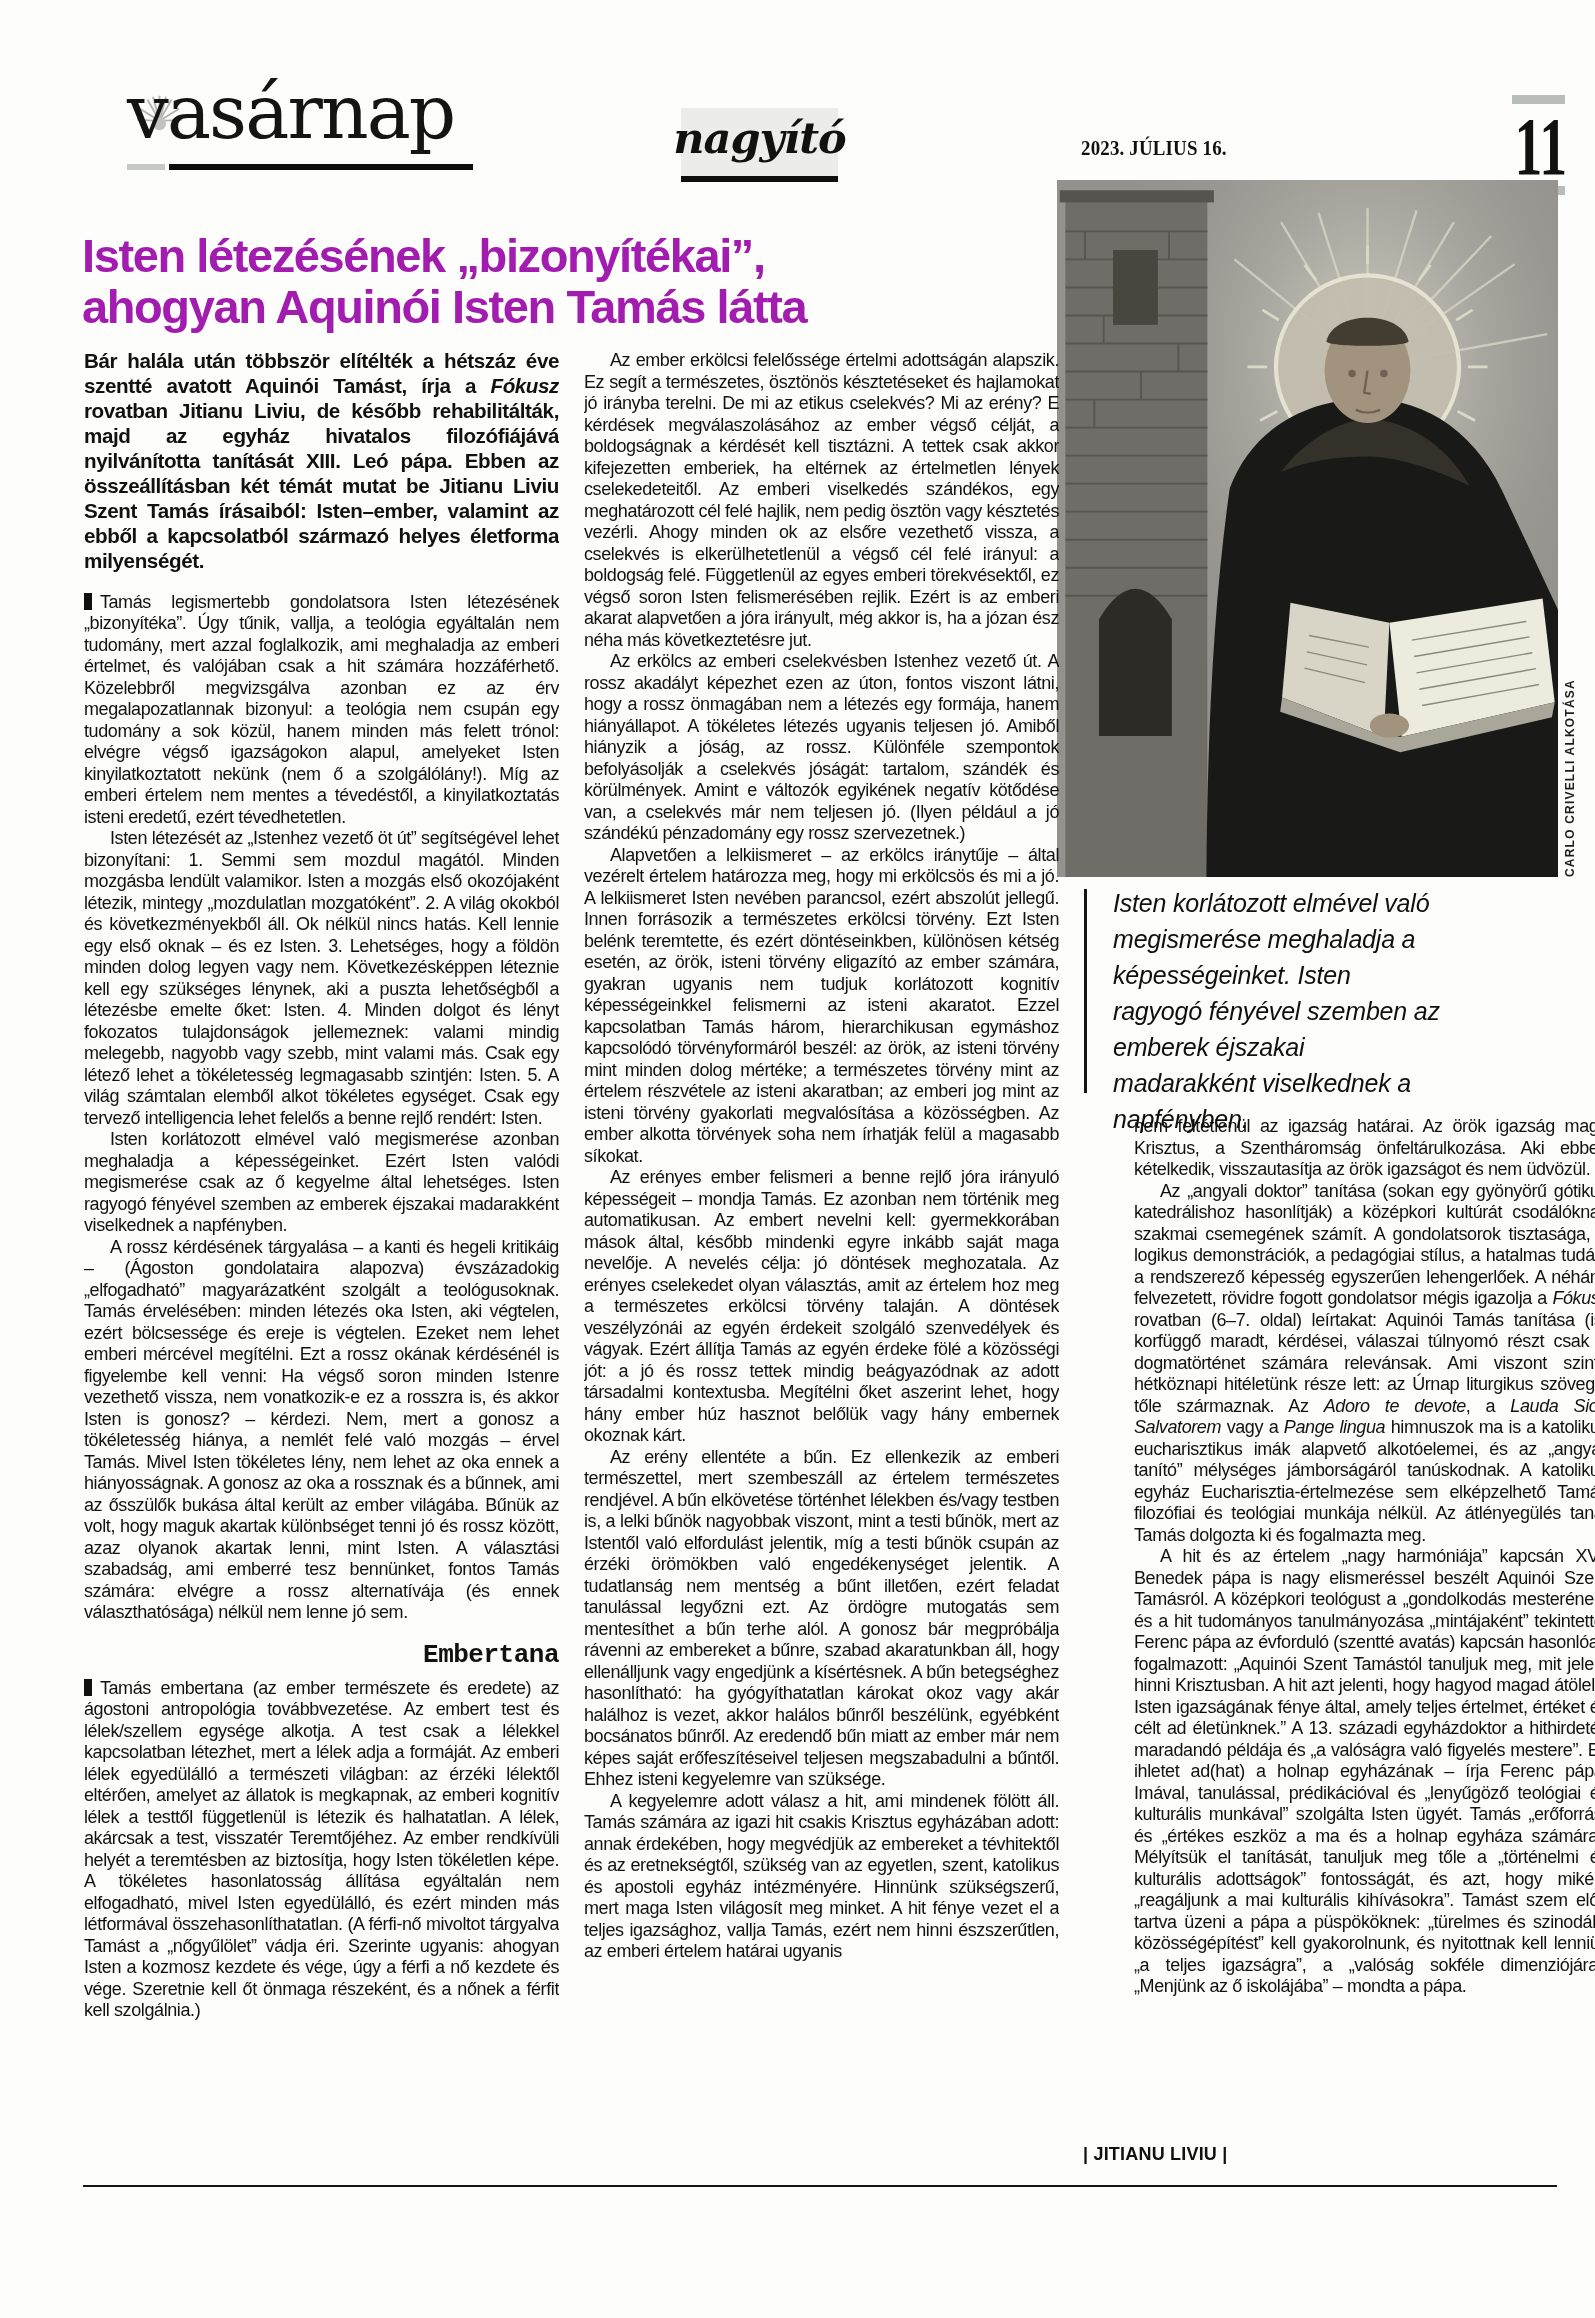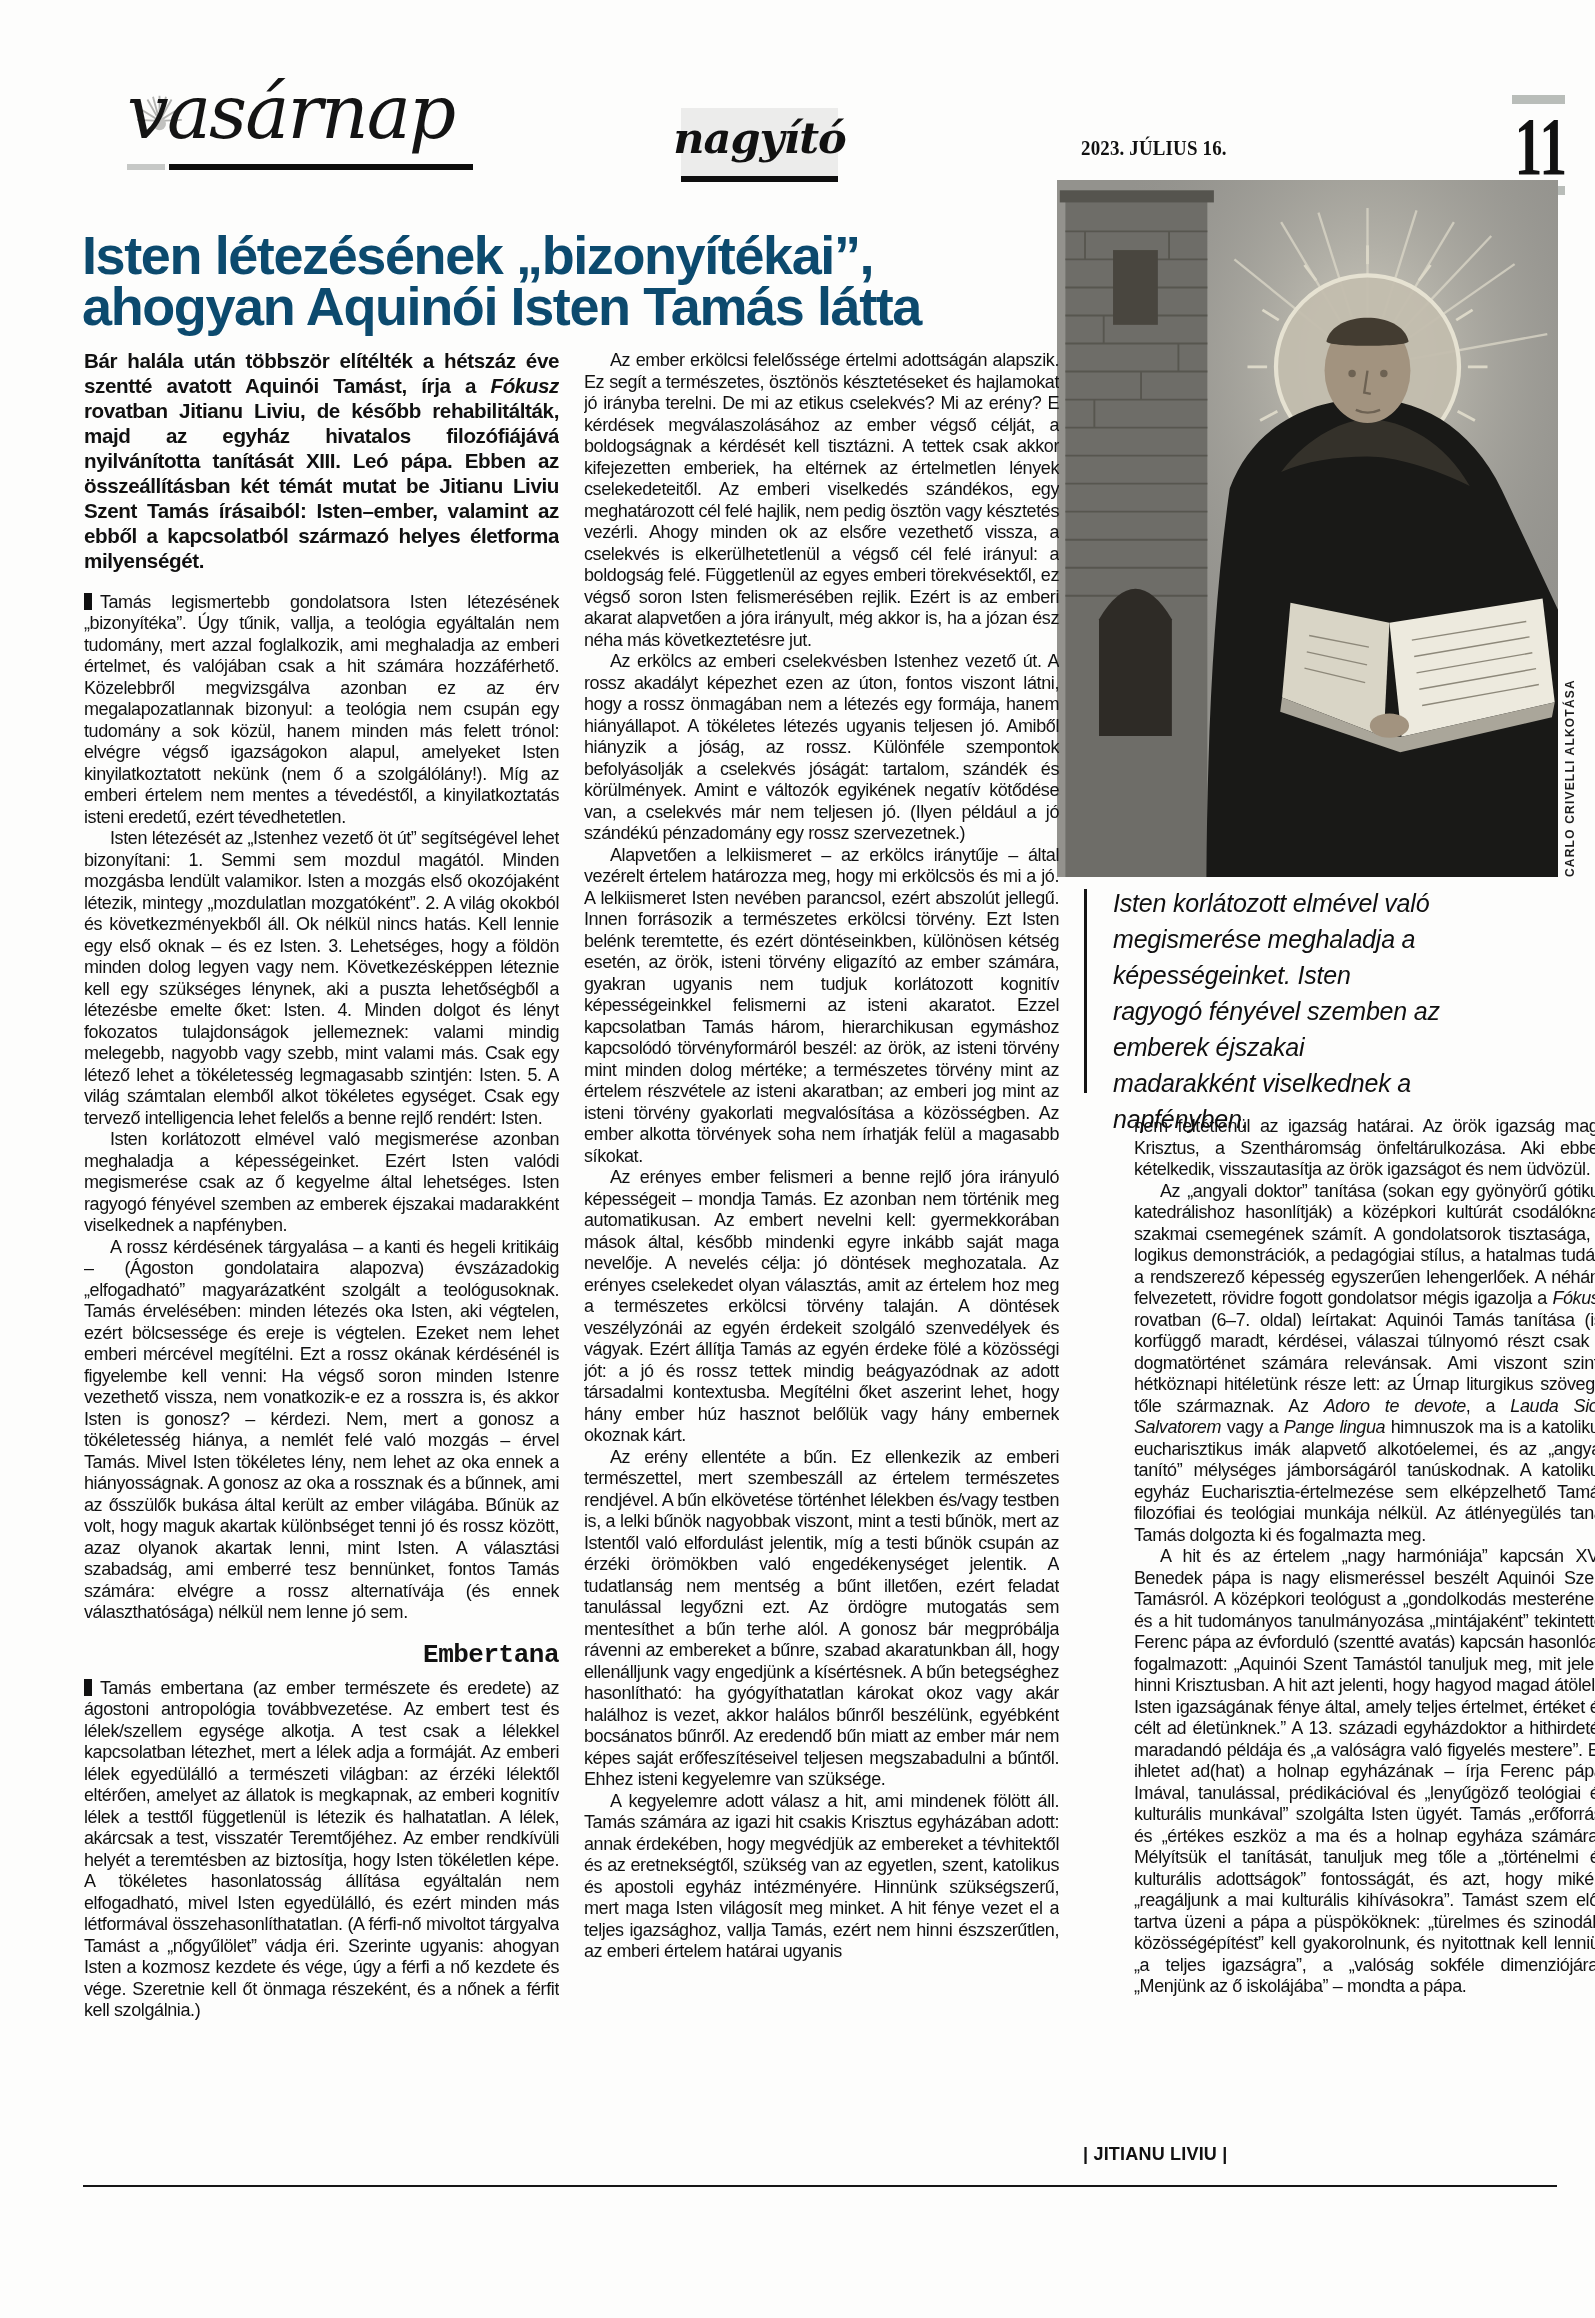--- a/index.html
+++ b/index.html
@@ -1,36 +1,36 @@
 <!DOCTYPE html>
 <html style="font-size:7.5px"><head>
 <meta charset="utf-8">
 <style>
   html,body{margin:0;padding:0;background:#e8e8e8;}
   .page{position:relative;width:1595px;height:2319px;background:#fdfdfc;overflow:hidden;
         font-family:"Liberation Sans",sans-serif;color:#111;}
   
   .masthead-text{position:absolute;left:127px;top:75px;font-family:"DejaVu Serif",serif;
-        font-style:italic;font-size:74px;font-weight:500;letter-spacing:-1.9px;color:#141414;line-height:1;}
+        font-size:74px;font-weight:500;letter-spacing:-1.9px;color:#141414;line-height:1;}
   .masthead-rule-gray{position:absolute;left:127px;top:164px;width:38px;height:6px;background:#c6c8c6;}
   .masthead-rule-black{position:absolute;left:169px;top:164px;width:304px;height:6px;background:#0d0d0d;}
   .sunburst{position:absolute;left:136px;top:93px;}
   .section-box{position:absolute;left:681px;top:108px;width:157px;height:68px;background:#ececeb;
         border-bottom:6px solid #0f0f0f;display:flex;align-items:flex-start;justify-content:center;}
   .section-box span{font-family:"DejaVu Serif",serif;font-style:italic;font-weight:700;
         font-size:43px;letter-spacing:-0.9px;padding-top:4.7px;}
   .page-date{position:absolute;left:1081px;top:136px;font-family:"Liberation Serif",serif;
         font-weight:700;font-size:21px;letter-spacing:0.2px;transform:scaleX(.9);transform-origin:left;}
   .pagenum-bar{position:absolute;left:1512px;width:53px;height:9.3px;background:#b9bdb9;}
   .pagenum{position:absolute;left:1503px;top:106px;width:72px;text-align:center;
         font-family:"Liberation Serif",serif;font-weight:700;font-size:82px;line-height:1;
         transform:scaleX(.68);transform-origin:center;}
   
-  .title{position:absolute;left:82px;top:230px;width:963px;font-weight:700;font-size:54px;
-        line-height:51px;letter-spacing:-1.4px;color:#0c4a6e;}
+  .title{position:absolute;left:82px;top:230px;width:963px;font-weight:700;font-size:47px;
+        line-height:51px;letter-spacing:-1.4px;color:#a21caf;}
   .col{position:absolute;overflow:hidden;text-align:justify;}
   #col1{left:84px;top:348px;width:475px;height:1823px;}
   #col2{left:584px;top:350px;width:475px;height:1823px;}
   #col3{left:1134px;top:1116px;width:474px;height:1033px;}
   .para{margin:0;font-size:18px;line-height:21.5px;letter-spacing:-0.4px;}
   .para.indent{text-indent:26px;}
   .para.lead{font-weight:700;font-size:20.6px;line-height:25px;letter-spacing:-0.4px;margin:0 0 18.7px 0;}
   .para .it{font-style:italic;}
   .subhead{margin:18px 0 9.3px 0;font-size:26px;line-height:27px;font-weight:700;letter-spacing:-0.5px;text-align:right;font-family:Liberation Mono, monospace;}
   .pmark{display:inline-block;width:8.4px;height:17px;background:#111;margin-right:7.5px;vertical-align:-2.3px;}

